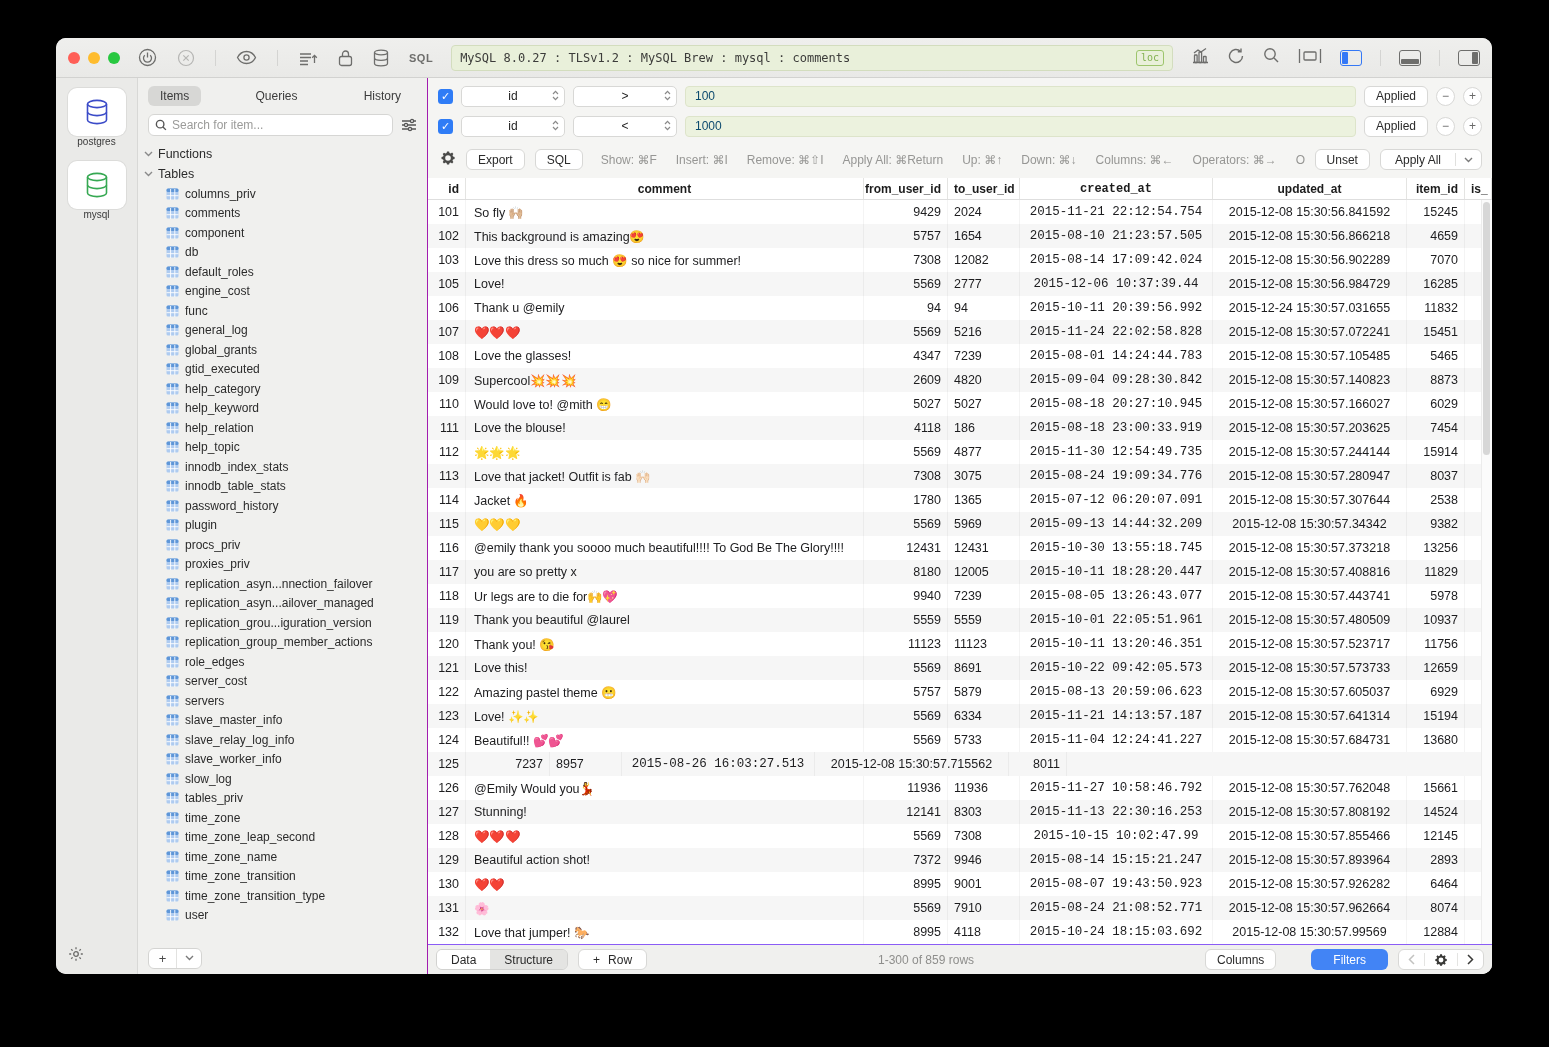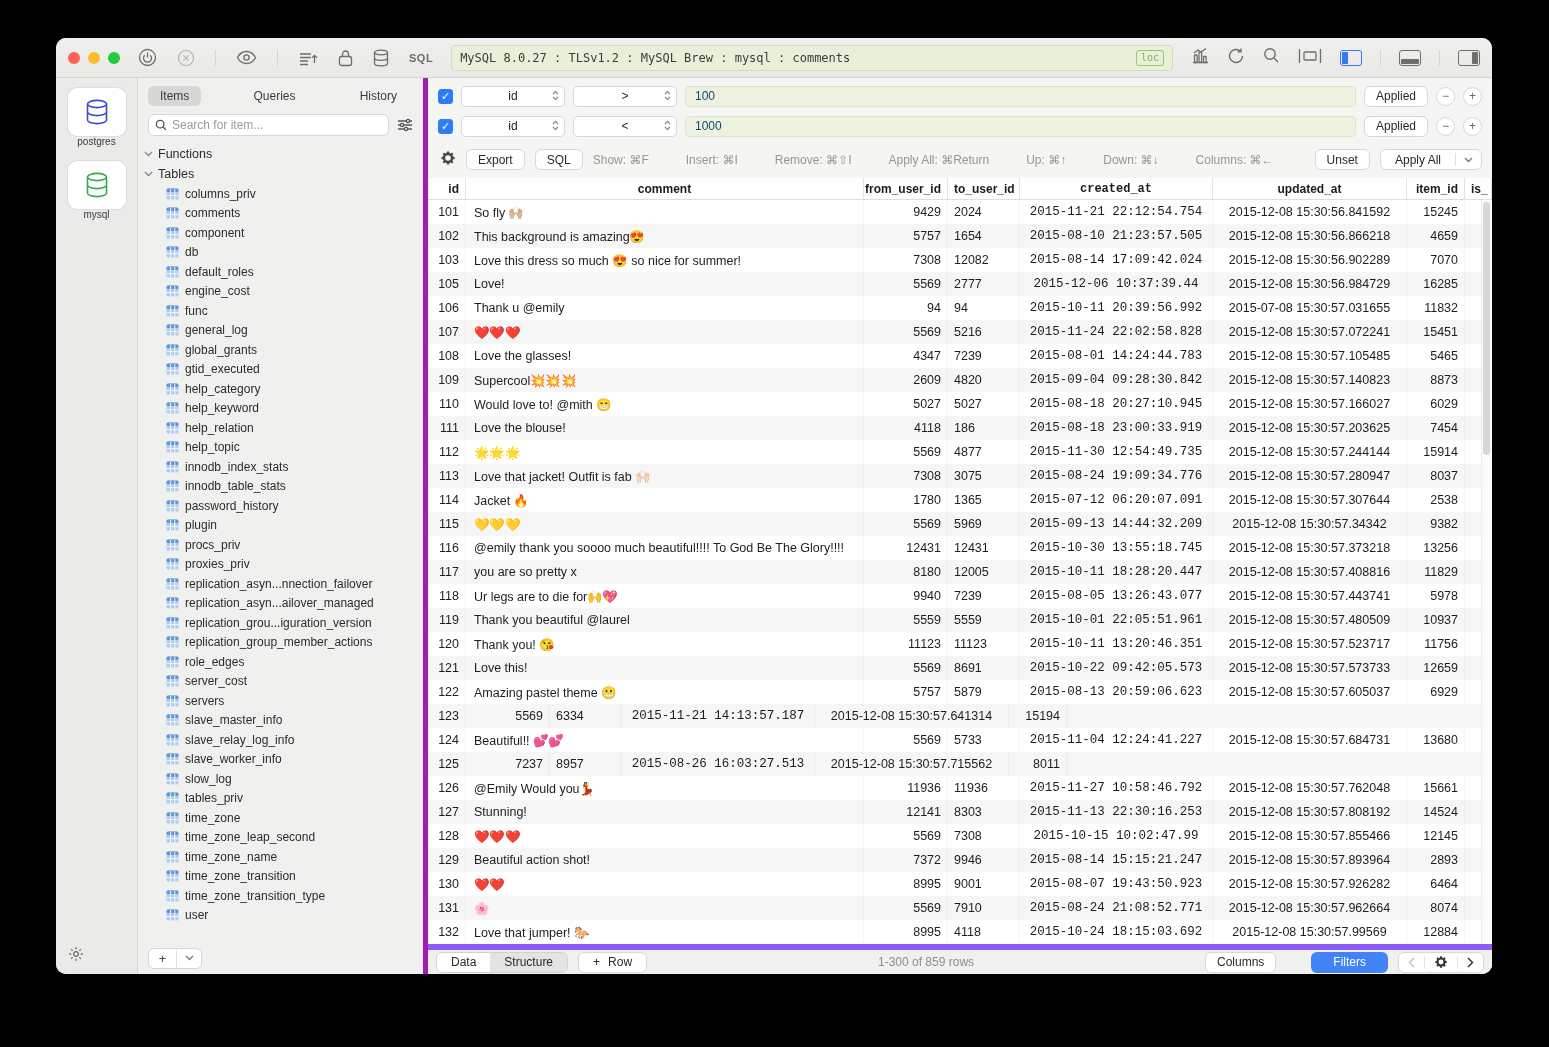--- a/index.html
+++ b/index.html
@@ -29,21 +29,21 @@
   .body-row { flex:1; display:flex; min-height:0; }
 
   
   .rail { width:82px; background:#eaeae8; border-right:1px solid #d8d8d6; display:flex; flex-direction:column; align-items:center; padding-top:10px; flex:none; position:relative; }
   .conn { display:flex; flex-direction:column; align-items:center; margin-bottom:14px; cursor:default; }
   .conn-card { width:58px; height:48px; background:#fff; border-radius:9px; box-shadow:0 0 0 1px rgba(0,0,0,.06); display:flex; align-items:center; justify-content:center; }
   .conn-label { font-size:10px; color:#3a3a3a; margin-top:0; }
   .rail-gear { position:absolute; left:12px; bottom:8px; color:#6b6b69; }
 
   
-  .sidebar { width:290px; background:#f0f0ee; border-right:5px solid #a21caf; display:flex; flex-direction:column; flex:none; min-height:0; }
+  .sidebar { width:290px; background:#f0f0ee; border-right:1px solid #a21caf; display:flex; flex-direction:column; flex:none; min-height:0; }
   .side-tabs { display:flex; align-items:center; justify-content:space-between; padding:8px 14px 6px 10px; }
   .side-tab { font-size:12px; color:#3c3c3c; padding:3px 12px; border-radius:6px; }
   .side-tab.active { background:#d7d7d5; }
   .search-row { display:flex; align-items:center; gap:8px; padding:2px 10px 6px 10px; }
   .search-box { flex:1; height:22px; background:#fff; border:1px solid #d6d6d4; border-radius:6px; display:flex; align-items:center; padding:0 6px; gap:5px; }
   .search-ph { font-size:12px; color:#9b9b99; }
   .tree { flex:1; overflow:hidden; padding:2px 0 0 6px; }
   .tree-section { display:flex; align-items:center; gap:5px; height:20px; font-size:12.5px; color:#2b2b2b; }
   .tree-item { display:flex; align-items:center; gap:6px; height:19.5px; padding-left:22px; font-size:12px; color:#2b2b2b; white-space:nowrap; }
   .side-bottom { height:32px; display:flex; align-items:center; padding:0 10px; flex:none; }
@@ -56,21 +56,21 @@
   .main { flex:1; display:flex; flex-direction:column; min-width:0; background:#f5f5f3; }
   .filters { padding:7px 10px 0 10px; }
   .filter-row { display:flex; align-items:center; gap:8px; height:22px; margin-bottom:8px; }
   .chk { width:15px; height:15px; background:#2f7cf6; border-radius:3.5px; color:#fff; font-size:11px; line-height:15px; text-align:center; flex:none; }
   .sel { width:104px; height:21px; background:#fff; border:1px solid #d8d8d6; border-radius:5px; display:flex; align-items:center; justify-content:center; position:relative; font-size:12px; color:#1e1e1e; flex:none; }
   .sel .ud { position:absolute; right:5px; top:3px; color:#8a8a8a; }
   .val { flex:1; height:21px; background:#ecf2de; border:1px solid #dde4ca; border-radius:4px; font-size:12px; color:#0c4a6e; display:flex; align-items:center; padding:0 9px; }
   .pill { height:21px; background:#fff; border:1px solid #d8d8d6; border-radius:6px; font-size:12px; color:#2a2a2a; display:flex; align-items:center; padding:0 11px; flex:none; }
   .roundbtn { width:19px; height:19px; border-radius:50%; background:#fff; border:1px solid #d8d8d6; color:#6a6a6a; font-size:12px; line-height:17px; text-align:center; flex:none; }
   .ftoolbar { display:flex; align-items:center; gap:10px; padding:4px 10px 8px 12px; }
-  .shortcuts { display:flex; gap:37px; font-size:12px; color:#969694; flex:1; white-space:nowrap; overflow:hidden; }
+  .shortcuts { display:flex; gap:19px; font-size:12px; color:#969694; margin-left:8px; flex:1; white-space:nowrap; overflow:hidden; }
   .applyall { height:21px; background:#fff; border:1px solid #d8d8d6; border-radius:6px; font-size:12px; color:#2a2a2a; display:flex; align-items:center; flex:none; }
   .applyall .lbl{ padding:0 14px; } .applyall .dv{ width:1px; height:13px; background:#e0e0de; } .applyall .ch{ padding:0 8px; font-size:9px; color:#7a7a7a; }
 
   
   .grid { flex:1; background:#fff; display:flex; flex-direction:column; min-height:0; position:relative; }
   .gh { display:flex; height:22px; border-bottom:1px solid #dedede; background:#fff; flex:none; font-size:12px; font-weight:bold; color:#1c1c1c; align-items:center; }
   .gh > div { border-right:1px solid #e4e4e2; height:100%; display:flex; align-items:center; }
   .gb { flex:1; overflow:hidden; }
   .trow { display:flex; height:24px; font-size:12.5px; color:#1d1d1f; align-items:center; }
   .trow:nth-of-type(even) { background:#f6f6f6; }
@@ -82,21 +82,21 @@
   .c-created{width:193px; justify-content:center;font-family:Liberation Mono, monospace;}
   .c-updated{width:194px; justify-content:center;}
   .c-item{width:58px; justify-content:flex-end; padding-right:6px;}
   .c-is{flex:1; padding-left:6px;}
   .gh .c-comment,.gh .c-created,.gh .c-updated { justify-content:center; padding-left:0; }
   .gh .c-to{ padding-left:6px; }
   .vscroll { position:absolute; right:0; top:22px; bottom:0; width:11px; background:#fbfbfb; border-left:1px solid #ececec; }
   .vthumb { position:absolute; right:2px; top:2px; width:7px; height:34%; background:#d7d7d7; border-radius:4px; }
 
   
-  .bottombar { height:30px; background:#f0f0ee; border-top:6px solid #8b5cf6; display:flex; align-items:center; padding:0 8px; flex:none; gap:10px; }
+  .bottombar { height:30px; background:#f0f0ee; border-top:1px solid #8b5cf6; display:flex; align-items:center; padding:0 8px; flex:none; gap:10px; }
   .segctl { display:flex; border:1px solid #d2d2d0; border-radius:6px; overflow:hidden; height:21px; }
   .segctl .seg { font-size:12px; display:flex; align-items:center; padding:0 14px; color:#2a2a2a; }
   .segctl .seg.on { background:#fff; }
   .segctl .seg.off { background:#e4e4e2; }
   .rowbtn { height:21px; background:#fff; border:1px solid #d8d8d6; border-radius:6px; display:flex; align-items:center; gap:8px; font-size:12px; color:#2a2a2a; padding:0 14px; }
   .pageinfo { flex:1; text-align:center; font-size:12px; color:#8e8e8c; }
   .filters-btn { height:21px; background:#4284f5; border-radius:6px; color:#fff; font-size:12px; display:flex; align-items:center; padding:0 22px;margin-left:25px; }
   .navgroup { display:flex; align-items:center; border:1px solid #d8d8d6; background:#fff; border-radius:6px; height:21px; }
   .navgroup .seg { padding:0 9px; display:flex; align-items:center; font-size:12px; }
   .navgroup .dv { width:1px; height:13px; background:#e4e4e2; }
@@ -732,21 +732,21 @@
               <div class="c-item">16285</div>
               <div class="c-is"></div>
             </div>
 
             <div class="trow">
               <div class="c-id">106</div>
               <div class="c-comment">Thank u @emily</div>
               <div class="c-from">94</div>
               <div class="c-to">94</div>
               <div class="c-created">2015-10-11 20:39:56.992</div>
-              <div class="c-updated">2015-07-08 15:30:57.031655</div>
+              <div class="c-updated">2015-12-24 15:30:57.031655</div>
               <div class="c-item">11832</div>
               <div class="c-is"></div>
             </div>
 
             <div class="trow">
               <div class="c-id">107</div>
               <div class="c-comment">❤️❤️❤️</div>
               <div class="c-from">5569</div>
               <div class="c-to">5216</div>
               <div class="c-created">2015-11-24 22:02:58.828</div>
@@ -915,20 +915,21 @@
               <div class="c-from">5757</div>
               <div class="c-to">5879</div>
               <div class="c-created">2015-08-13 20:59:06.623</div>
               <div class="c-updated">2015-12-08 15:30:57.605037</div>
               <div class="c-item">6929</div>
               <div class="c-is"></div>
             </div>
 
             <div class="trow">
               <div class="c-id">123</div>
+              <div class="c-comment">Love! ✨✨</div>
               <div class="c-from">5569</div>
               <div class="c-to">6334</div>
               <div class="c-created">2015-11-21 14:13:57.187</div>
               <div class="c-updated">2015-12-08 15:30:57.641314</div>
               <div class="c-item">15194</div>
               <div class="c-is"></div>
             </div>
 
             <div class="trow">
               <div class="c-id">124</div>

